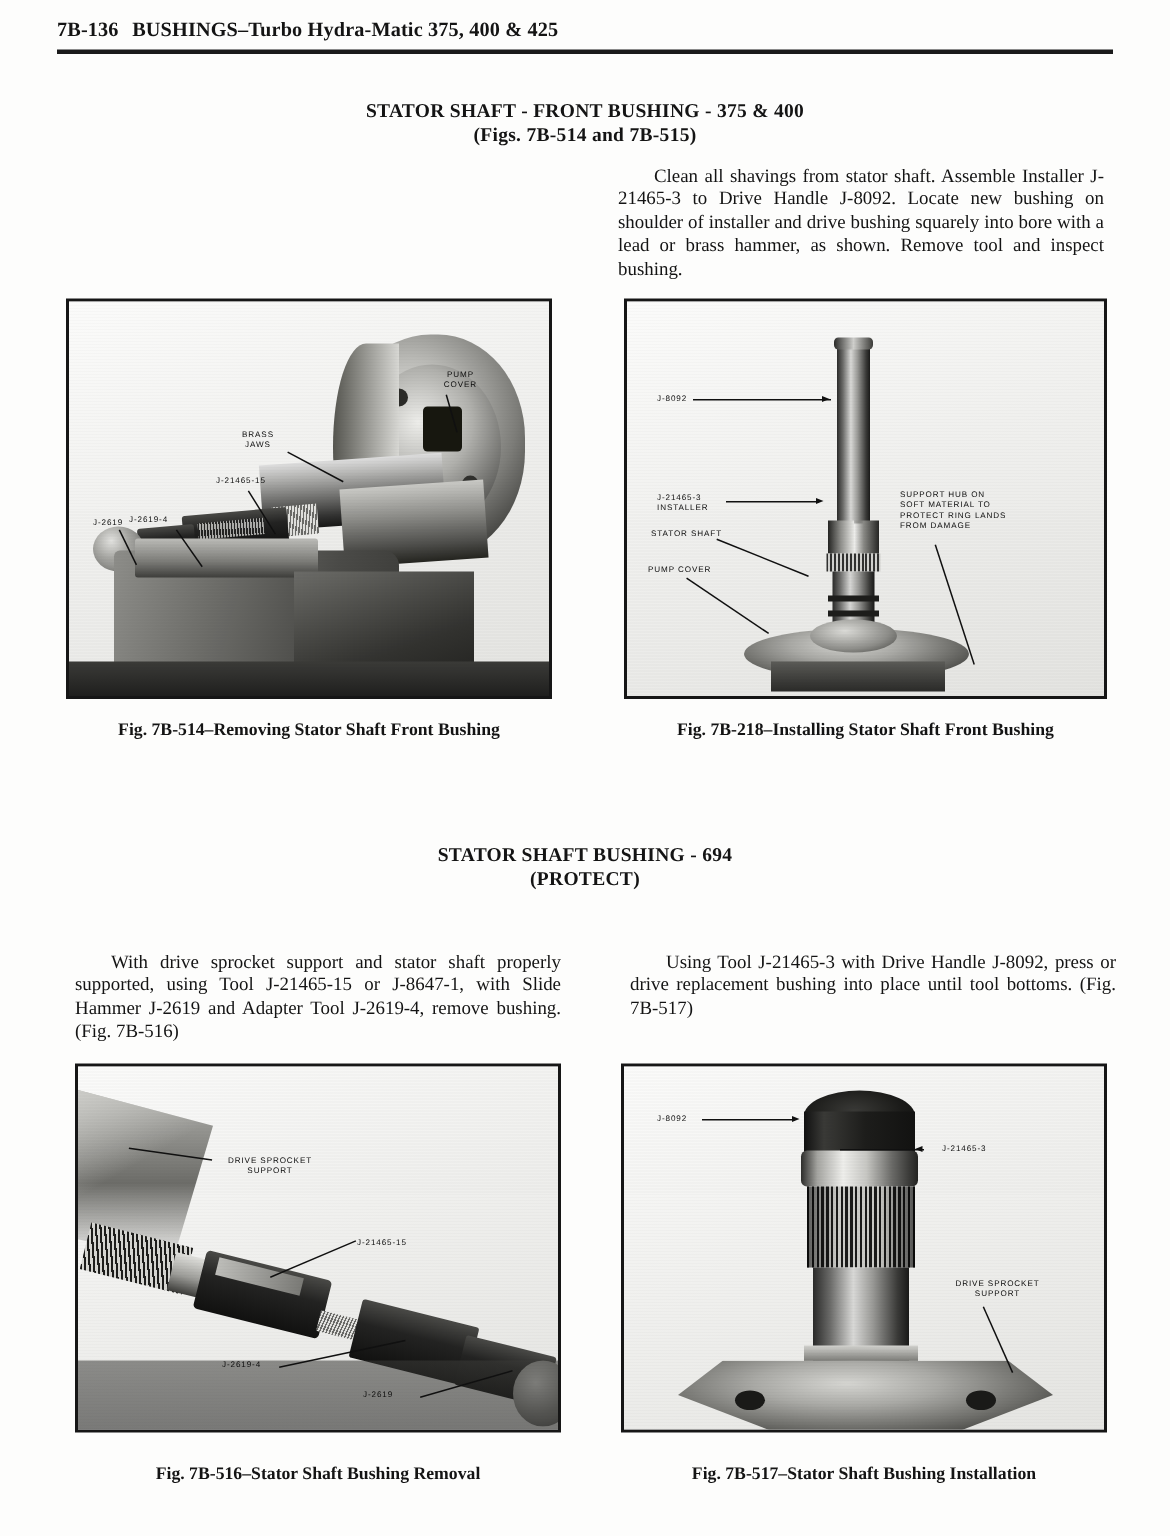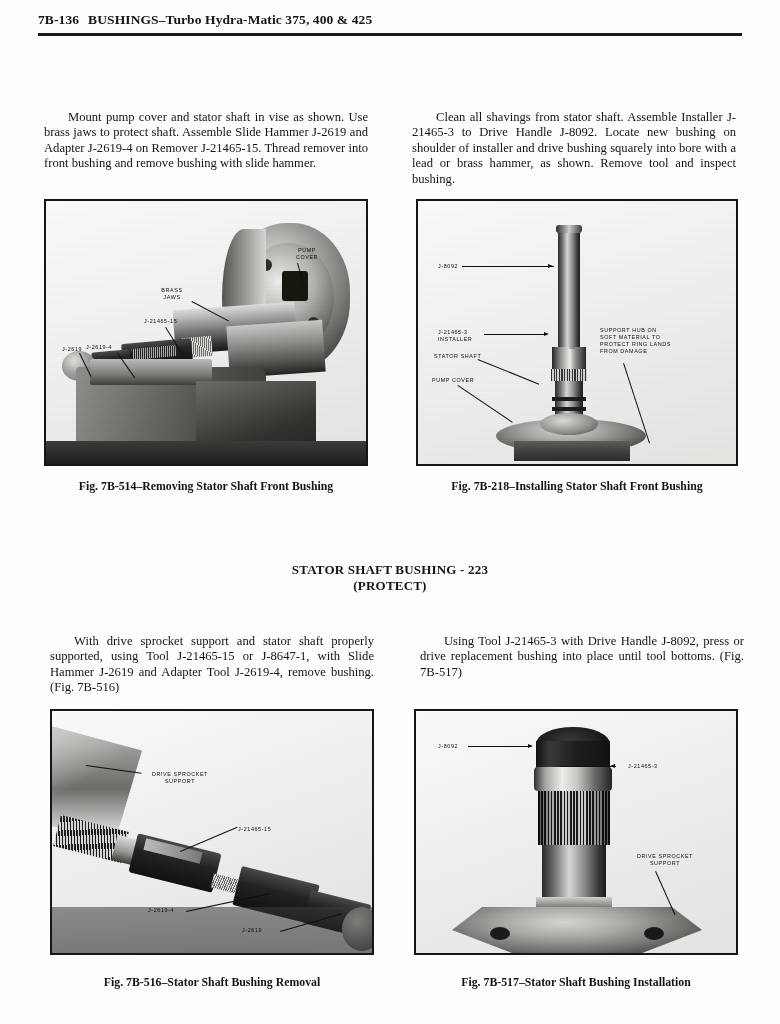--- a/index.html
+++ b/index.html
@@ -184,24 +184,25 @@
 </head>
 <body>
 
 <div class="page">
 
   <div class="running-head">
     <span class="folio">7B-136</span><span>BUSHINGS–Turbo Hydra-Matic 375, 400 &amp; 425</span>
   </div>
   <div class="head-rule"></div>
 
-
-  <div class="col" id="body-1-left">
-    <p>Mount pump cover and stator shaft in vise as shown. Use brass jaws to protect shaft. Assemble Slide Hammer J-2619 and Adapter J-2619-4 on Remover J-21465-15. Thread remover into front bushing and remove bushing with slide hammer.</p>
-  </div>
+  <div class="section-heading" id="heading-front">
+    <span>STATOR SHAFT - FRONT BUSHING - 375 &amp; 400</span>
+    <span class="sub">(Figs. 7B-514 and 7B-515)</span>
+  </div>
+
   <div class="col right-col" id="body-1-right">
     <p>Clean all shavings from stator shaft. Assemble Installer J-21465-3 to Drive Handle J-8092. Locate new bushing on shoulder of installer and drive bushing squarely into bore with a lead or brass hammer, as shown. Remove tool and inspect bushing.</p>
   </div>
 
   <div class="figure" id="fig-514">
     <div class="fig-frame">
       <div class="fig-photo bg-wash">
 
         <div class="shape pump-cover-disc" style="left:178px; top:22px; width:126px; height:150px; border-radius:50% 46% 48% 50%;"></div>
         <div class="shape" style="left:196px; top:42px; width:92px; height:110px; border-radius:50%;
@@ -296,21 +297,21 @@
 SOFT MATERIAL TO
 PROTECT RING LANDS
 FROM DAMAGE</div>
         <div class="leader" style="left:206px; top:162px; width:84px; transform:rotate(72deg);"></div>
       </div>
     </div>
   </div>
   <div class="fig-caption" id="cap-515">Fig. 7B-218–Installing Stator Shaft Front Bushing</div>
 
   <div class="section-heading" id="heading-425">
-    <span>STATOR SHAFT BUSHING - 223</span>
+    <span>STATOR SHAFT BUSHING - 694</span>
     <span class="sub">(PROTECT)</span>
   </div>
 
   <div class="col" id="body-2-left">
     <p>With drive sprocket support and stator shaft properly supported, using Tool J-21465-15 or J-8647-1, with Slide Hammer J-2619 and Adapter Tool J-2619-4, remove bushing. (Fig. 7B-516)</p>
   </div>
   <div class="col right-col" id="body-2-right">
     <p>Using Tool J-21465-3 with Drive Handle J-8092, press or drive replacement bushing into place until tool bottoms. (Fig. 7B-517)</p>
   </div>
 

